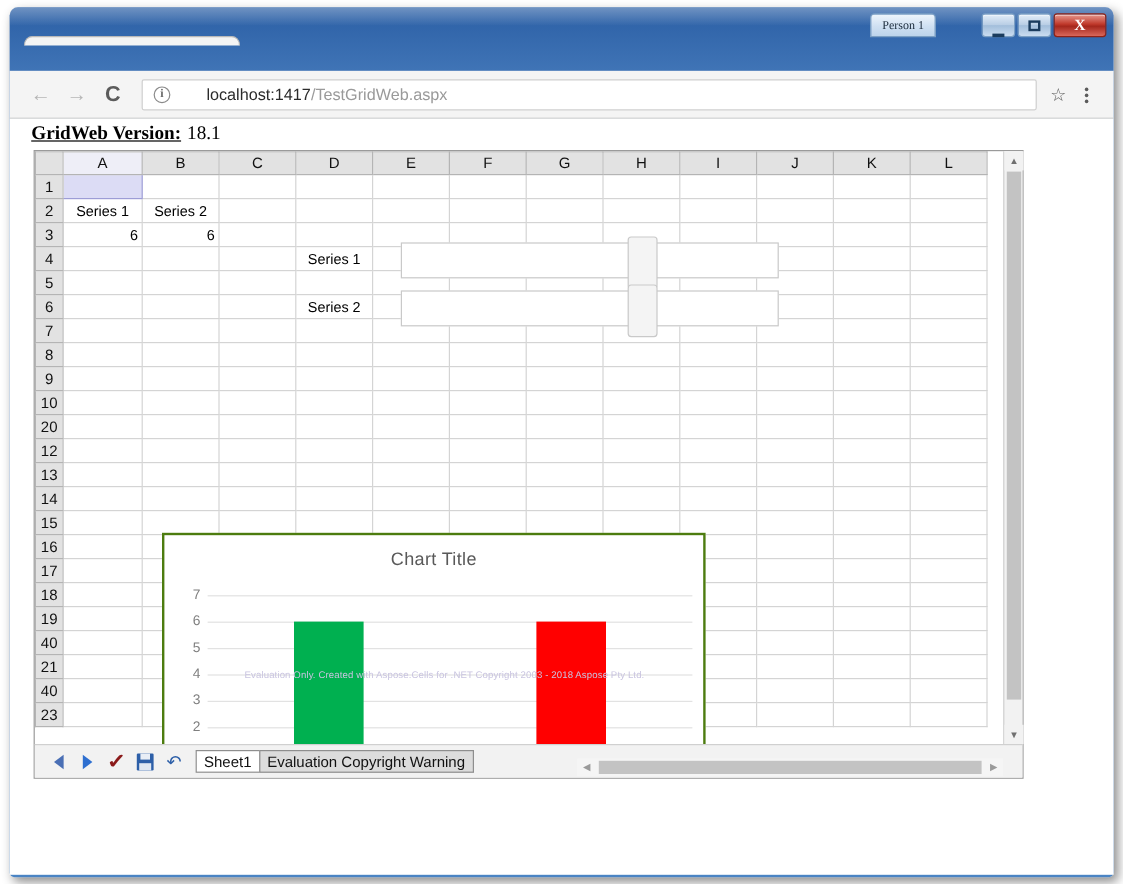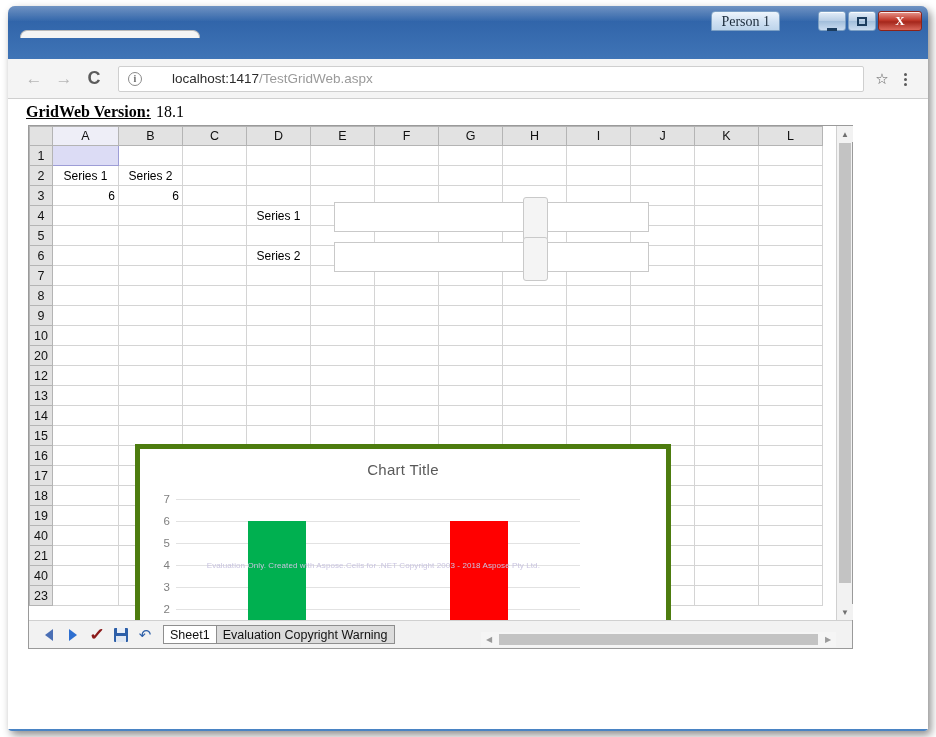--- a/index.html
+++ b/index.html
@@ -52,21 +52,21 @@
     font-family: "Liberation Serif", serif;
   }
   .win-btn .bar { width: 10px; height: 3px; background: #1b3c5e; margin-top:6px;}
   .win-btn .sq { width: 10px; height: 9px; border: 2px solid #1b3c5e; }
   #person-btn {
     position: absolute; right: 148px; top: 5px; z-index: 6;
     height: 20px; padding: 1px 9px 0 9px;
     border: 1px solid #7b9fc4;
     border-radius: 4px 4px 0 0;
     background: linear-gradient(to bottom, #eef5fc, #cfe0f2 55%, #bdd4eb);
-    font-size: 14px; color: #1a2a3a;
+    font-size: 10px; color: #1a2a3a;
     display:flex; align-items:center;
     font-family: "Liberation Serif", serif;
   }
 
   
   #tabstrip { position: absolute; left: 0; top: 0; width: 920px; height: 54px; }
   #tab {
     position: absolute; left: 12px; top: 24px;
     width: 180px; height: 30px;
     background: #f4f4f4;
@@ -196,23 +196,23 @@
     width: 25px; height: 44px;
     background: #f4f4f4;
     border: 1px solid #c9c9c9;
     border-radius: 3px;
   }
 
   
   #chart {
     position: absolute;
     left: 106px; top: 318px;
-    width: 536px; height: 241px;
+    width: 453px; height: 241px;
     background: #fff;
-    border: 5px solid #4d7c0f;
+    border: 2px solid #4d7c0f;
     z-index: 5;
   }
   #chart-title {
     position: absolute; left: 0; right: 0; top: 12px;
     text-align: center;
     font-size: 15px; color: #595959;
     letter-spacing: .3px;
   }
   #plot { position: absolute; left: 36px; top: 50px; width: 404px; height: 154px; }
   .gridline { position: absolute; left: 0; width: 100%; height: 1px; background: #e2e2e2; }

